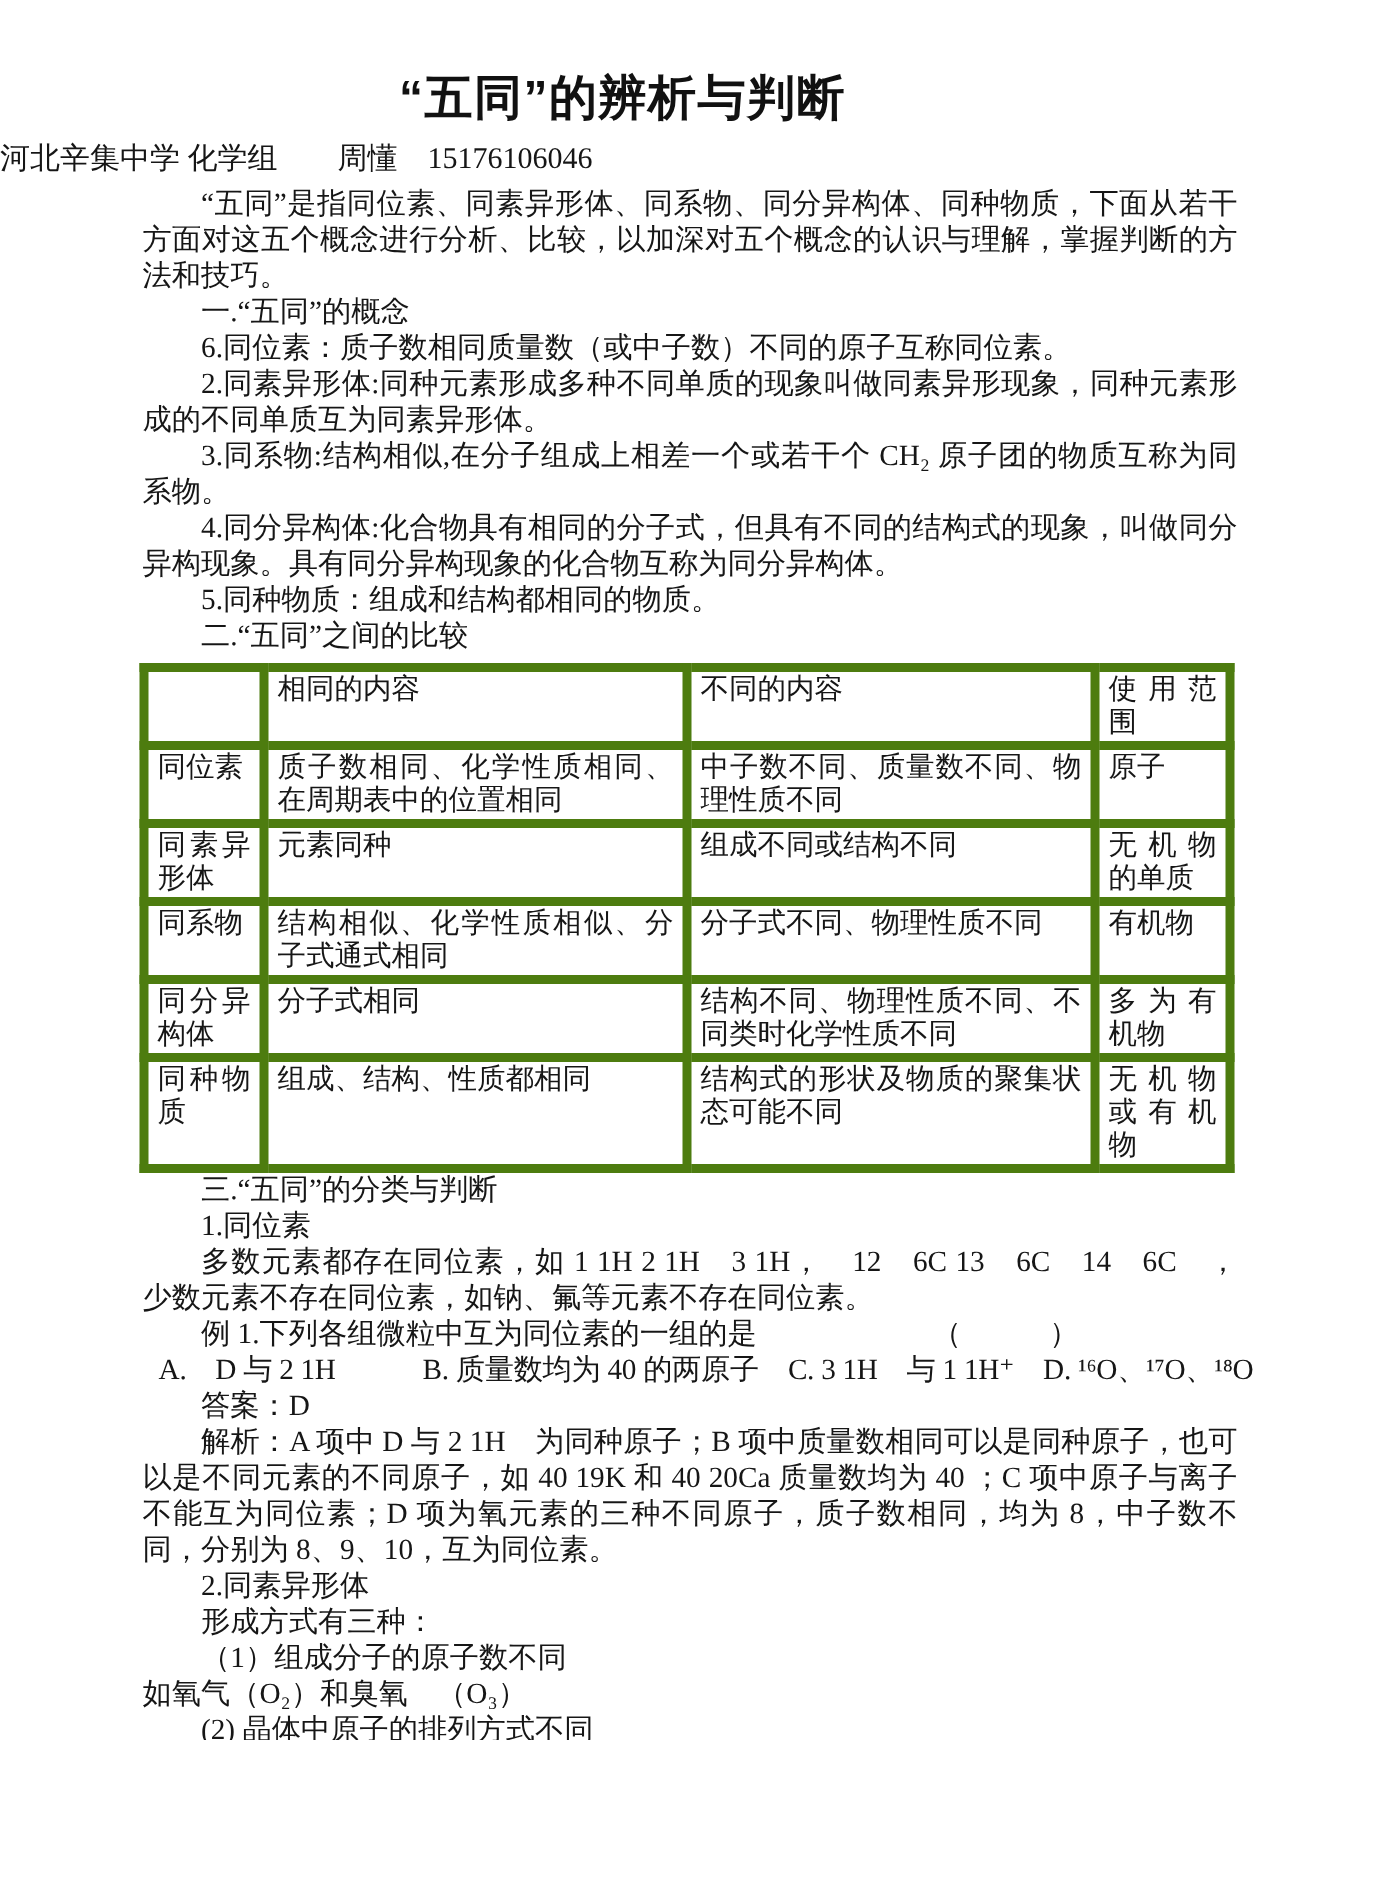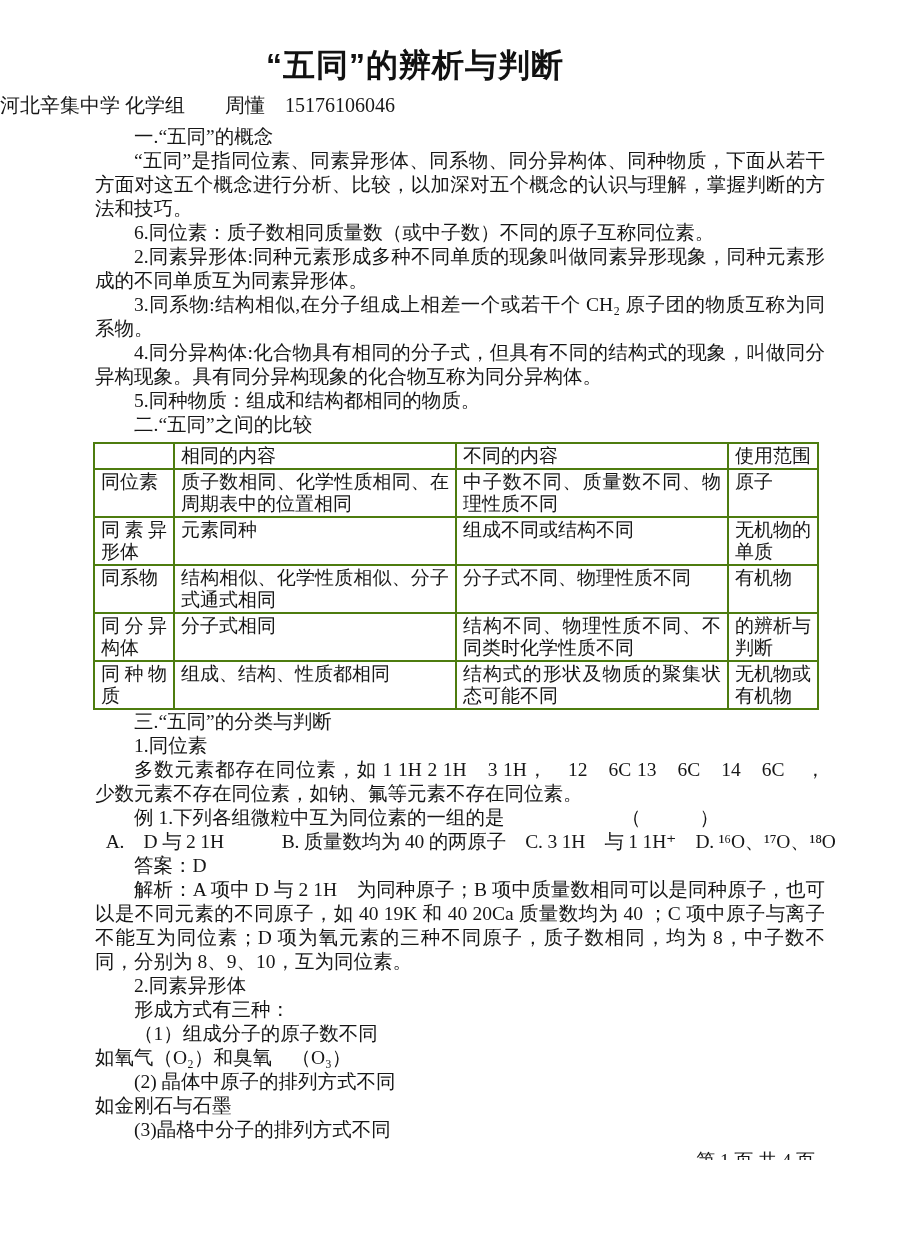--- a/index.html
+++ b/index.html
@@ -16,41 +16,41 @@
   .byline { margin:0 60px 6px 0; font-size:20px; }
   .content { margin:0 95px; width:730px; }
   .content p { margin:0; font-size:19.5px; line-height:24px; text-align:justify; }
   .ind { text-indent:2em; }
   .opt { text-indent:0.55em; white-space:nowrap; letter-spacing:-0.2px; }
   .cmp-table {
     width:724px; border-collapse:collapse; table-layout:fixed;
     margin:5px 0 0 -2px; font-size:19px;
   }
   .cmp-table td, .cmp-table th {
-    border:2px solid #4d7c0f; padding:1px 6px; vertical-align:top;
+    border:6px solid #4d7c0f; padding:1px 6px; vertical-align:top;
     line-height:22px; font-weight:normal; text-align:justify; text-align-last:auto;
   }
   .after-table { margin-top:18px; }
   .page-footer {
     margin:6px 10px 0 0; text-align:right; font-size:19px;
   }
 </style>
 </head>
 <body>
 
 <div class="page">
 
   <h1 class="doc-title">“五同”的辨析与判断</h1>
   <div class="byline">河北辛集中学 化学组　　周懂　15176106046</div>
 
   <div class="content">
 
+    <p class="ind">“五同”是指同位素、同素异形体、同系物、同分异构体、同种物质，下面从若干方面对这五个概念进行分析、比较，以加深对五个概念的认识与理解，掌握判断的方法和技巧。</p>
+
     <p class="ind">一.“五同”的概念</p>
-
-    <p class="ind">“五同”是指同位素、同素异形体、同系物、同分异构体、同种物质，下面从若干方面对这五个概念进行分析、比较，以加深对五个概念的认识与理解，掌握判断的方法和技巧。</p>
     <p class="ind">6.同位素：质子数相同质量数（或中子数）不同的原子互称同位素。</p>
     <p class="ind">2.同素异形体:同种元素形成多种不同单质的现象叫做同素异形现象，同种元素形成的不同单质互为同素异形体。</p>
     <p class="ind">3.同系物:结构相似,在分子组成上相差一个或若干个 CH₂ 原子团的物质互称为同系物。</p>
     <p class="ind">4.同分异构体:化合物具有相同的分子式，但具有不同的结构式的现象，叫做同分异构现象。具有同分异构现象的化合物互称为同分异构体。</p>
     <p class="ind">5.同种物质：组成和结构都相同的物质。</p>
 
     <p class="ind">二.“五同”之间的比较</p>
 
     <table class="cmp-table">
       <colgroup>
@@ -81,21 +81,21 @@
       <tr>
         <td>同系物</td>
         <td>结构相似、化学性质相似、分子式通式相同</td>
         <td>分子式不同、物理性质不同</td>
         <td>有机物</td>
       </tr>
       <tr>
         <td>同分异构体</td>
         <td>分子式相同</td>
         <td>结构不同、物理性质不同、不同类时化学性质不同</td>
-        <td>的辨析与判断</td>
+        <td>多为有机物</td>
       </tr>
       <tr>
         <td>同种物质</td>
         <td>组成、结构、性质都相同</td>
         <td>结构式的形状及物质的聚集状态可能不同</td>
         <td>无机物或有机物</td>
       </tr>
     </tbody>
       </table>
 

